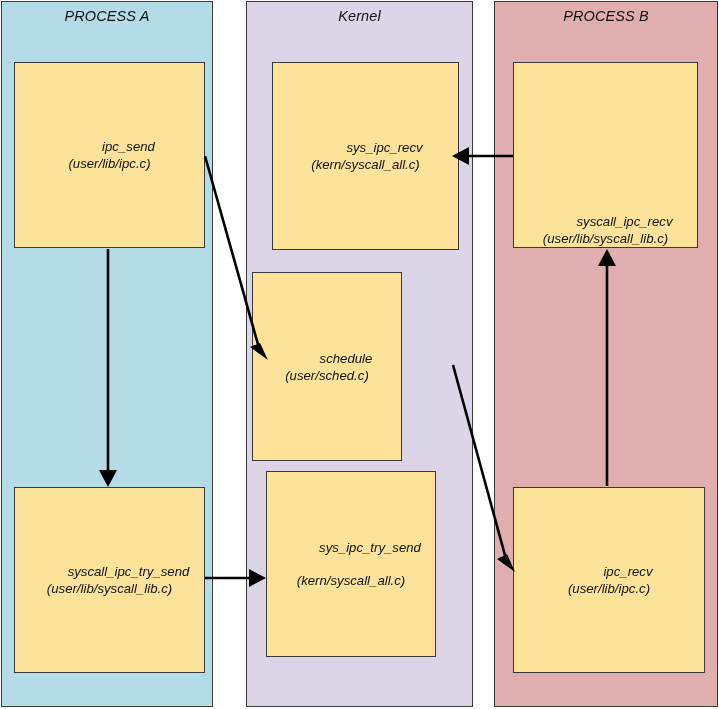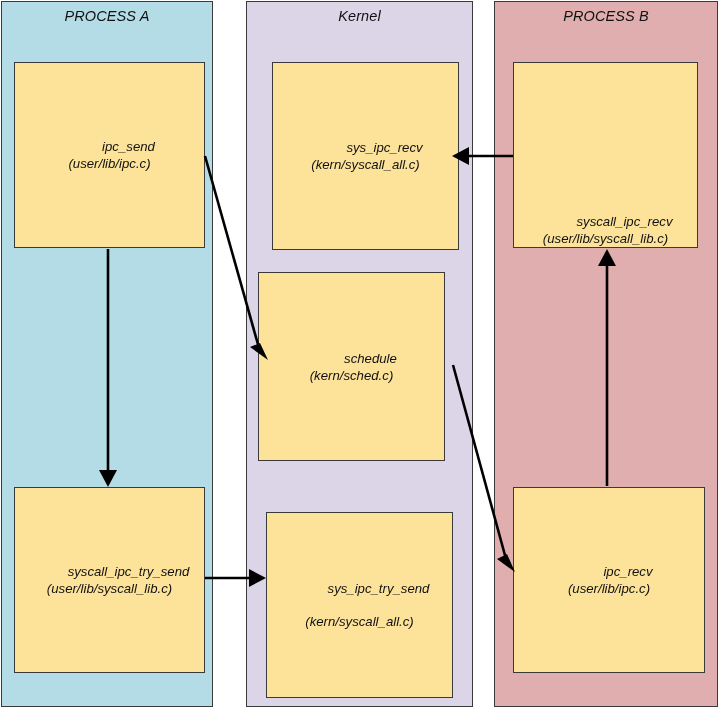--- a/index.html
+++ b/index.html
@@ -67,22 +67,22 @@
     font-size: 13.2px;
     line-height: 17px;
   }
   .node .fn-name { display: block; padding-left: 38px; }
   .node .fn-path { display: block; }
 
   
   #node-ipc-send          { left: 14px;  top: 62px;  width: 191px; height: 186px; }
   #node-syscall-try-send  { left: 14px;  top: 487px; width: 191px; height: 186px; }
   #node-sys-ipc-recv      { left: 266px; top: 62px;  width: 187px; height: 188px; margin-left: 6px; }
-  #node-schedule          { left: 258px; top: 272px; width: 187px; height: 189px; }
-  #node-sys-try-send      { left: 266px; top: 512px; width: 187px; height: 186px; gap: 16px; }
+  #node-schedule          { left: 252px; top: 272px; width: 150px; height: 189px; }
+  #node-sys-try-send      { left: 266px; top: 471px; width: 170px; height: 186px; gap: 16px; }
   #node-syscall-ipc-recv  { left: 513px; top: 62px;  width: 185px; height: 186px; justify-content: flex-end; }
   #node-ipc-recv          { left: 513px; top: 487px; width: 192px; height: 186px; }
 
   #edge-layer {
     position: absolute;
     left: 0;
     top: 0;
     width: 719px;
     height: 709px;
     pointer-events: none;
@@ -121,21 +121,21 @@
     <span class="fn-path">(user/lib/syscall_lib.c)</span>
   </div>
 
   <div class="node" id="node-sys-ipc-recv">
     <span class="fn-name">sys_ipc_recv</span>
     <span class="fn-path">(kern/syscall_all.c)</span>
   </div>
 
   <div class="node" id="node-schedule">
     <span class="fn-name">schedule</span>
-    <span class="fn-path">(kern/sched.c)</span>
+    <span class="fn-path">(user/sched.c)</span>
   </div>
 
   <div class="node" id="node-sys-try-send">
     <span class="fn-name">sys_ipc_try_send</span>
     <span class="fn-path">(kern/syscall_all.c)</span>
   </div>
 
   <div class="node" id="node-syscall-ipc-recv">
     <span class="fn-name">syscall_ipc_recv</span>
     <span class="fn-path">(user/lib/syscall_lib.c)</span>

